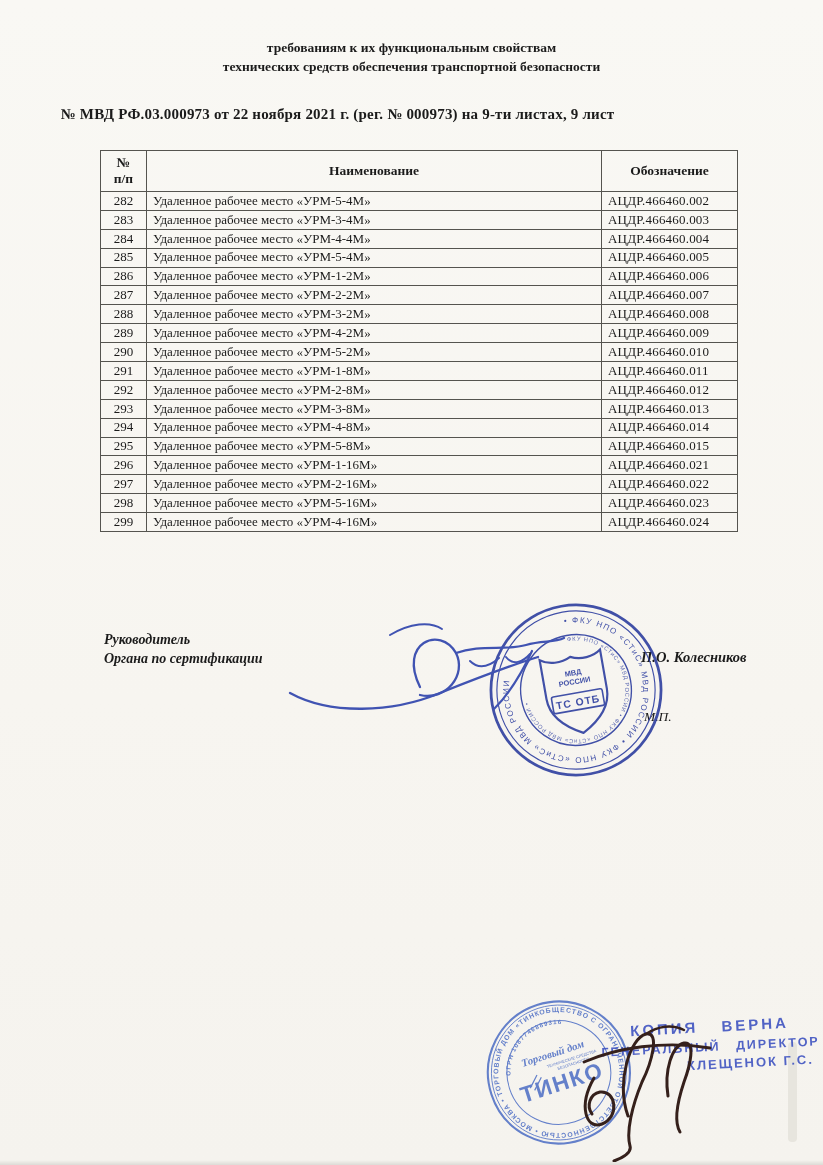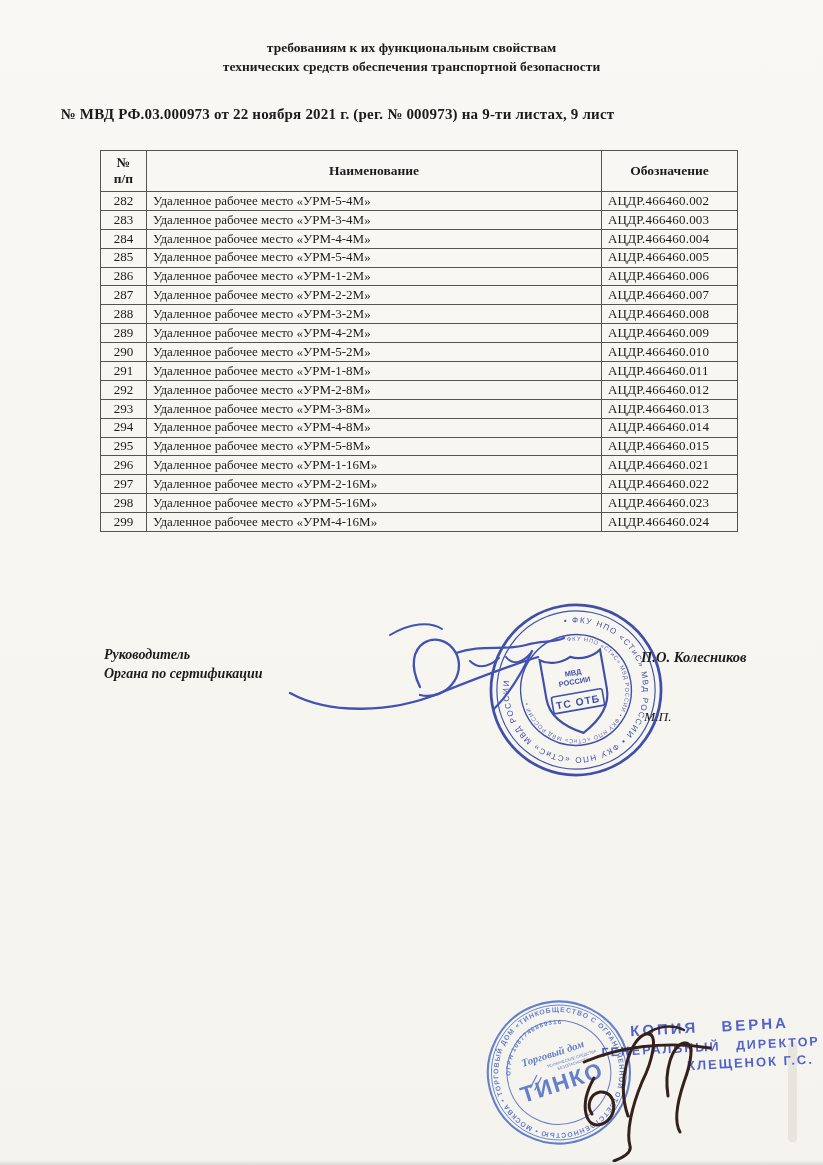--- a/index.html
+++ b/index.html
@@ -21,21 +21,21 @@
     border-collapse:collapse;table-layout:fixed;}
   table.items th,table.items td{border:1px solid #55544f;}
   table.items th{font-size:13.5px;font-weight:bold;text-align:center;
     height:38px;line-height:16px;padding:1px 2px;}
   table.items td{font-size:13px;line-height:16.3px;padding:0.8px 6px;}
   td.c-num{text-align:center;padding:0.8px 2px;margin-top:32px;}
   td.c-des{padding-left:12px;letter-spacing:.2px;}
   col.w-num{width:46px}col.w-name{width:455px}col.w-des{width:136px}
   
   .role{position:absolute;left:104px;top:630px;font-size:14px;font-weight:bold;
-    font-style:italic;line-height:19px;margin-top:15px;}
+    font-style:italic;line-height:19px;}
   .signer{position:absolute;left:641px;top:649px;font-size:14.5px;font-weight:bold;
     font-style:italic;z-index:1;white-space:nowrap;}
   .mp{position:absolute;left:644px;top:709px;font-size:13.5px;font-style:italic;z-index:1;}
   
   .sig-blue-wrap{position:absolute;left:270px;top:615px;z-index:3;}
   .mvd-wrap{position:absolute;left:487px;top:601px;z-index:2;opacity:.9;}
   .tnk-wrap{position:absolute;left:478px;top:999px;z-index:2;opacity:.85;transform:rotate(-4deg);}
   .copy-stamp{position:absolute;left:598px;top:1018px;width:225px;z-index:3;
     transform:rotate(-3deg);font-family:"Liberation Sans",sans-serif;font-weight:bold;
     color:var(--copy_blue);opacity:.88;}

